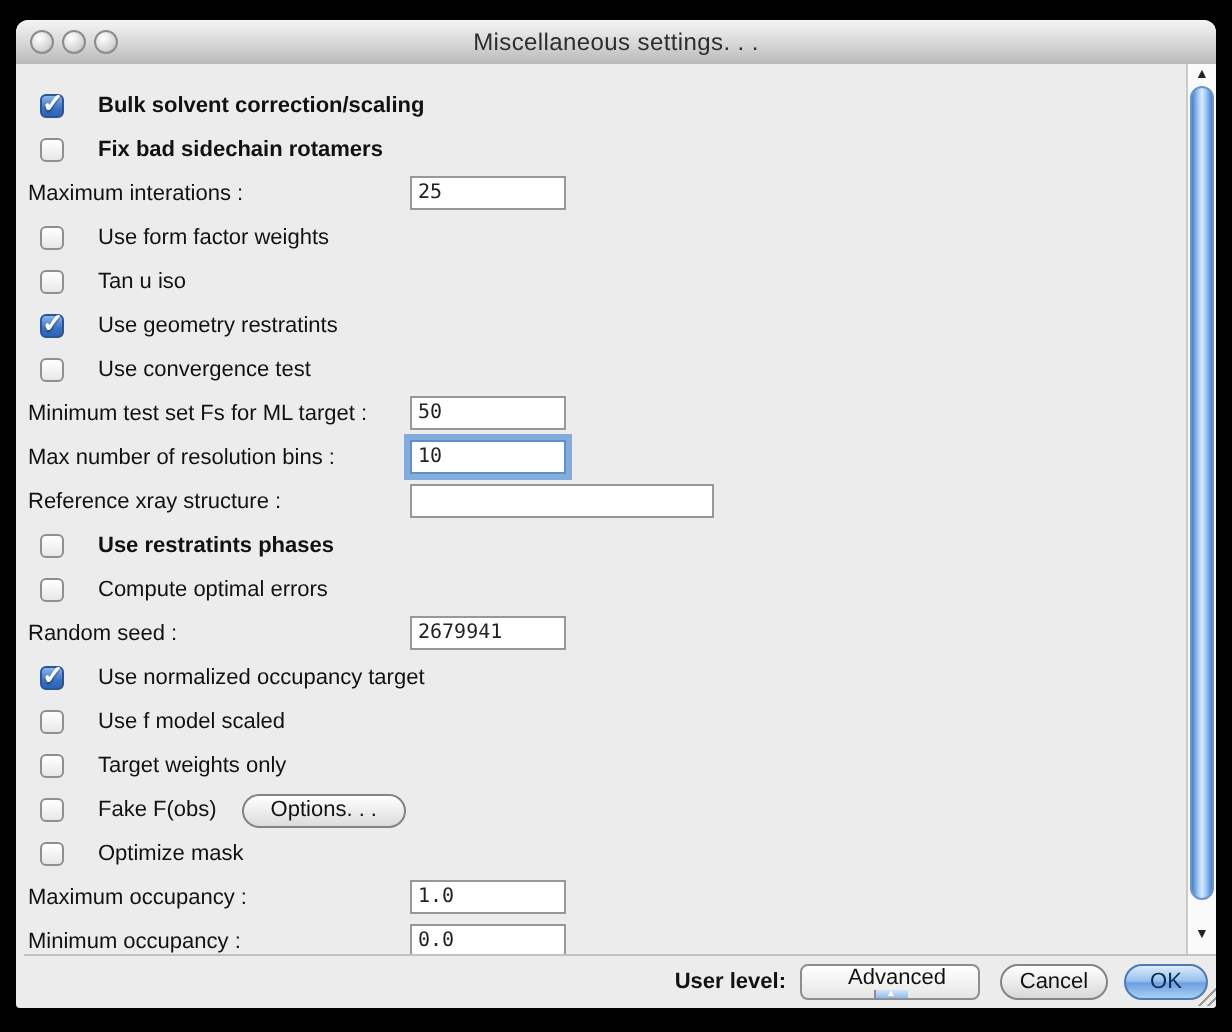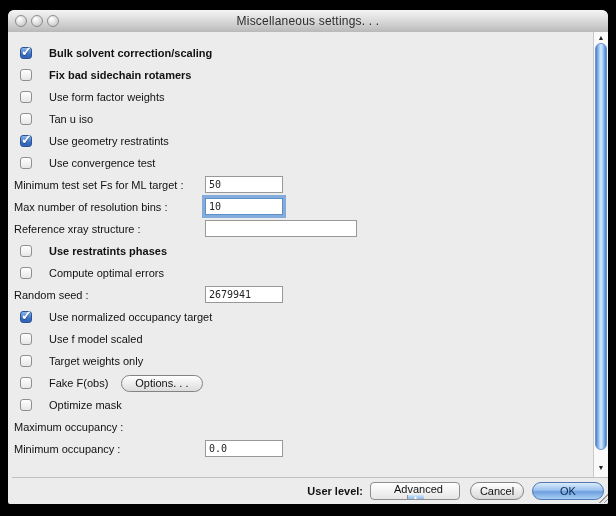--- a/index.html
+++ b/index.html
@@ -104,21 +104,21 @@
   }
   .btn{
     height:18px;border-radius:9px;display:flex;align-items:center;justify-content:center;
     font-size:11px;color:#111;box-sizing:border-box;
   }
   .btn-cancel{
     width:54px;margin-right:8px;border:1px solid #848484;
     background:linear-gradient(#ffffff,#ececec 50%,#d8d8d8);
   }
   .btn-ok{
-    width:72px;margin-right:8px;border:1px solid #5079b3;
+    width:42px;margin-right:8px;border:1px solid #5079b3;
     background:linear-gradient(#d9ecfc,#9cc2ef 45%,#6f9fe0 55%,#a8d0f4);
     color:#0d2b52;
   }
   .resize-grip{
     position:absolute;right:1px;bottom:1px;width:12px;height:12px;
     background:
       linear-gradient(135deg,transparent 50%,#9a9a9a 50%,#9a9a9a 56%,transparent 56%,
       transparent 68%,#9a9a9a 68%,#9a9a9a 74%,transparent 74%,
       transparent 86%,#9a9a9a 86%,#9a9a9a 92%,transparent 92%);
   }
@@ -141,20 +141,24 @@
     <div class="rows" id="form-rows">
         <div class="row">
           <span class="cb checked" data-glyph="✓"></span>
           <span class="cb-label bold">Bulk solvent correction/scaling</span>
         </div>
         <div class="row">
           <span class="cb" data-glyph="✓"></span>
           <span class="cb-label bold">Fix bad sidechain rotamers</span>
         </div>
         <div class="row">
+          <span class="field-label">Maximum interations :</span>
+          <input class="textfield" value="25" style="">
+        </div>
+        <div class="row">
           <span class="cb" data-glyph="✓"></span>
           <span class="cb-label">Use form factor weights</span>
         </div>
         <div class="row">
           <span class="cb" data-glyph="✓"></span>
           <span class="cb-label">Tan u iso</span>
         </div>
         <div class="row">
           <span class="cb checked" data-glyph="✓"></span>
           <span class="cb-label">Use geometry restratints</span>
@@ -203,20 +207,21 @@
           <span class="cb" data-glyph="✓"></span>
           <span class="cb-label">Fake F(obs)</span>
           <span class="options-btn">Options. . .</span>
         </div>
         <div class="row">
           <span class="cb" data-glyph="✓"></span>
           <span class="cb-label">Optimize mask</span>
         </div>
         <div class="row">
           <span class="field-label">Maximum occupancy :</span>
+          <input class="textfield" value="1.0" style="">
         </div>
         <div class="row">
           <span class="field-label">Minimum occupancy :</span>
           <input class="textfield" value="0.0" style="">
         </div>
       </div>
     <div class="scrollbar">
       <div class="scroll-arrow up">▲</div>
       <div class="scroll-thumb"></div>
       <div class="scroll-arrow down">▼</div>

